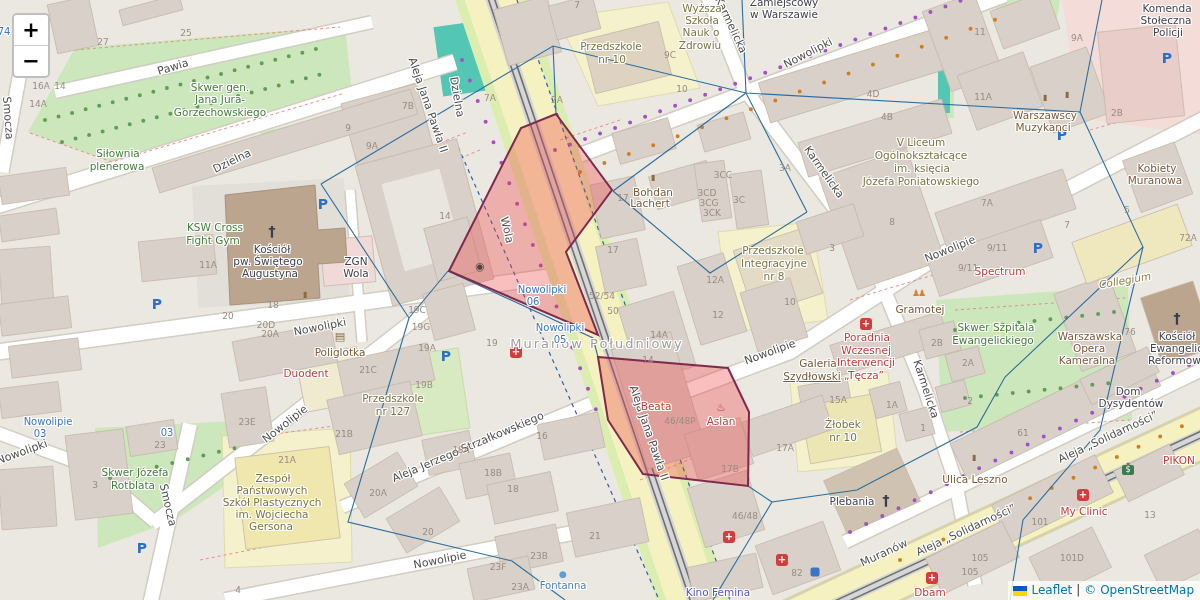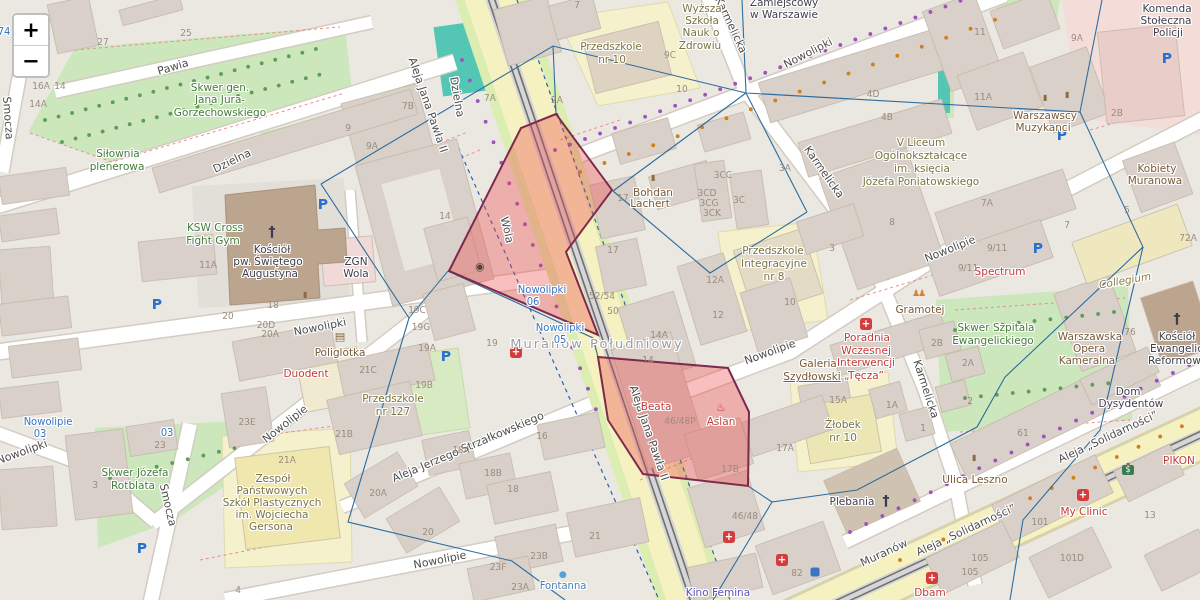--- a/index.html
+++ b/index.html
@@ -505,14 +505,23 @@
       <div class="lbl hn" style="left: 707px; top: 193px; transform: translate(-50%, -50%);">3CD</div>
       <div class="lbl hn" style="left: 709px; top: 203px; transform: translate(-50%, -50%);">3CG</div>
       <div class="lbl hn" style="left: 712px; top: 213px; transform: translate(-50%, -50%);">3CK</div>
     </div>
 
   <div id="zoomctl">
     <div class="zbtn">+</div>
     <div class="zbtn">−</div>
   </div>
 
+  <div id="attrib">
+    <span class="flag">
+        <span class="t"></span>
+        <span class="b"></span>
+      </span>
+    <a>Leaflet</a>
+    <span class="sep">|</span>
+    <a>© OpenStreetMap</a>
+  </div>
 
 </div>
 
 </body></html>

